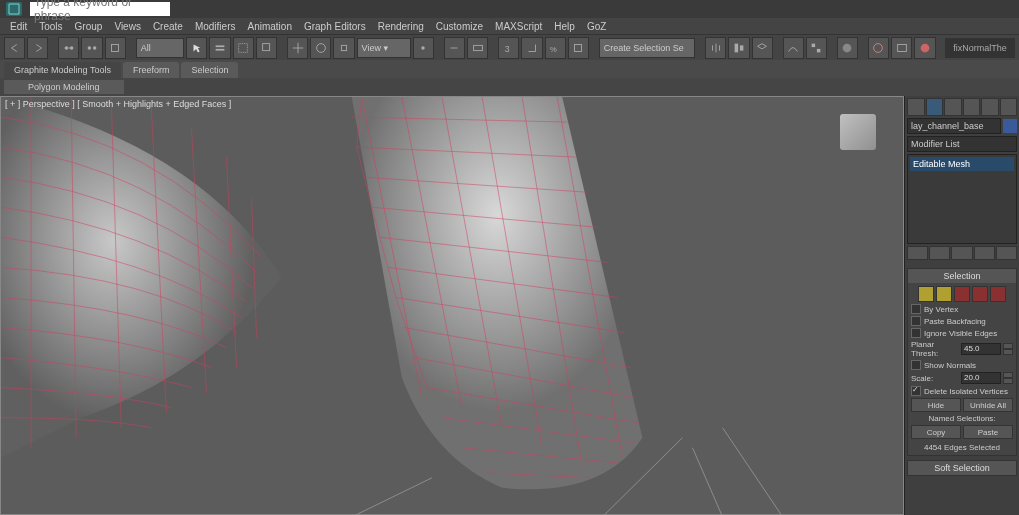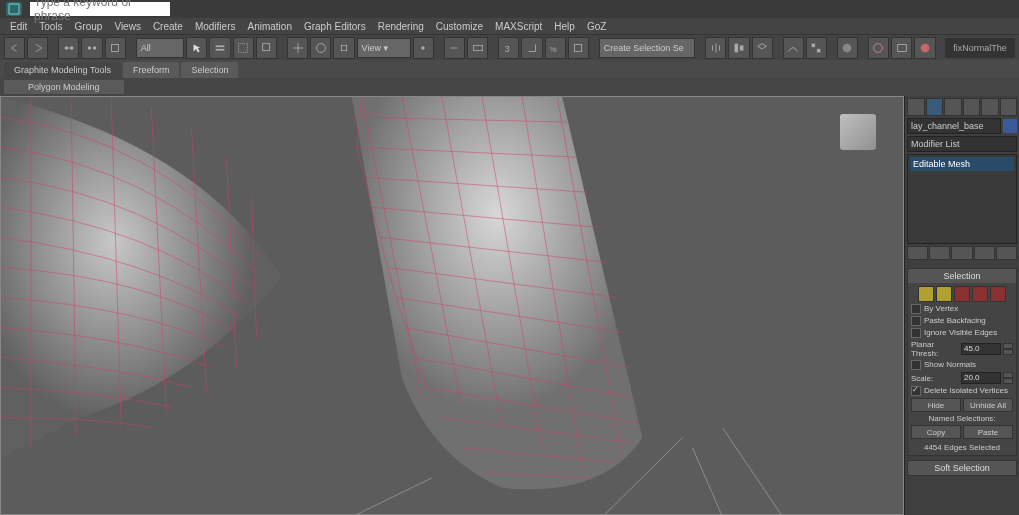--- a/index.html
+++ b/index.html
@@ -46,21 +46,21 @@
 .modifier-item { height: 14px; background: #2a4a6a; color: #fff; font-size: 9px; padding: 0 3px; display: flex; align-items: center; }
 .mod-controls { height: 18px; display: flex; gap: 1px; }
 .mod-btn { flex: 1; height: 14px; background: #555; border: 1px solid #333; }
 
 .rollout { background: #444; border: 1px solid #333; margin-top: 2px; }
 .rollout-header { height: 14px; background: #555; color: #ddd; font-size: 9px; padding: 0 4px; display: flex; align-items: center; justify-content: center; }
 .rollout-body { padding: 3px; display: flex; flex-direction: column; gap: 2px; }
 .subobj-row { display: flex; gap: 2px; justify-content: center; }
 .subobj-btn { width: 16px; height: 16px; background: #8a3030; border: 1px solid #333; }
 .subobj-btn.yellow { background: #b0a030; }
-.check-row { display: flex; gap: 3px; color: #ccc; font-size: 8px; }
+.check-row { display: flex; align-items: center; gap: 3px; color: #ccc; font-size: 8px; }
 .check-box { width: 10px; height: 10px; background: #333; border: 1px solid #666; }
 .check-box.checked::after { content: '✓'; color: #ddd; font-size: 8px; display: block; margin-top: -2px; }
 .spinner-row { display: flex; align-items: center; gap: 2px; }
 .spinner-label { color: #ccc; font-size: 8px; flex: 1; }
 .spinner-input { width: 40px; height: 12px; background: #333; border: 1px solid #222; color: #ddd; font-size: 8px; padding: 0 2px; }
 .spinner-btns { width: 10px; display: flex; flex-direction: column; }
 .spinner-btns div { height: 6px; background: #555; border: 1px solid #333; }
 .action-btn { height: 14px; background: #555; border: 1px solid #333; color: #ccc; font-size: 8px; display: flex; align-items: center; justify-content: center; }
 .action-row { display: flex; gap: 2px; text-align: center; }
 .action-row .action-btn { flex: 1; }
@@ -263,20 +263,21 @@
   <div class="ribbon-tab active">Graphite Modeling Tools</div>
   <div class="ribbon-tab">Freeform</div>
   <div class="ribbon-tab">Selection</div>
 </div>
 <div class="ribbon-body">
   <span>Polygon Modeling</span>
 </div>
 
 <div class="main">
   <div class="viewport">
+    <div class="viewport-label">[ + ] Perspective ] [ Smooth + Highlights + Edged Faces ]</div>
     <div class="viewcube">
         <div class="viewcube-cube"></div>
       </div>
     <svg class="mesh-canvas" viewBox="0 0 900 419">
       <defs>
         <radialGradient id="g1" cx="50%" cy="30%">
             <stop offset="0%" stop-color="#d8d8d8"></stop>
             <stop offset="100%" stop-color="#707070"></stop>
           </radialGradient>
         <radialGradient id="g2" cx="40%" cy="40%">

